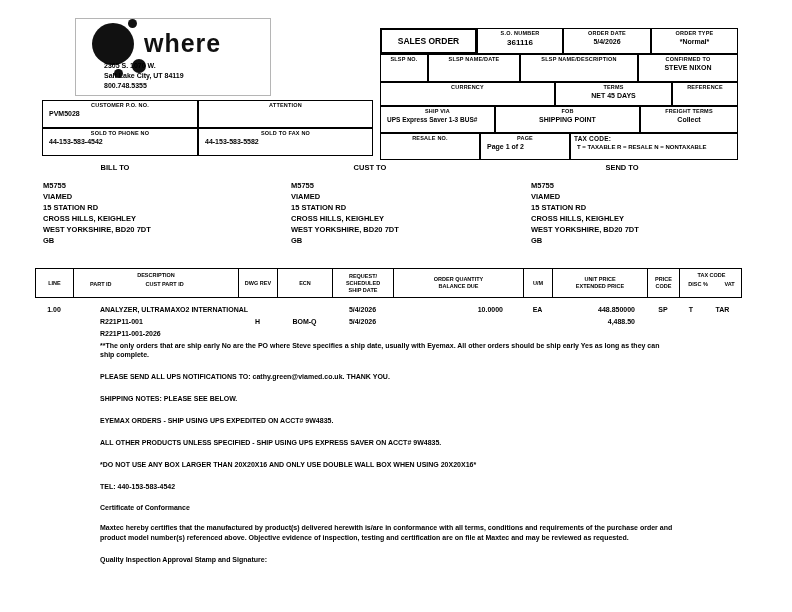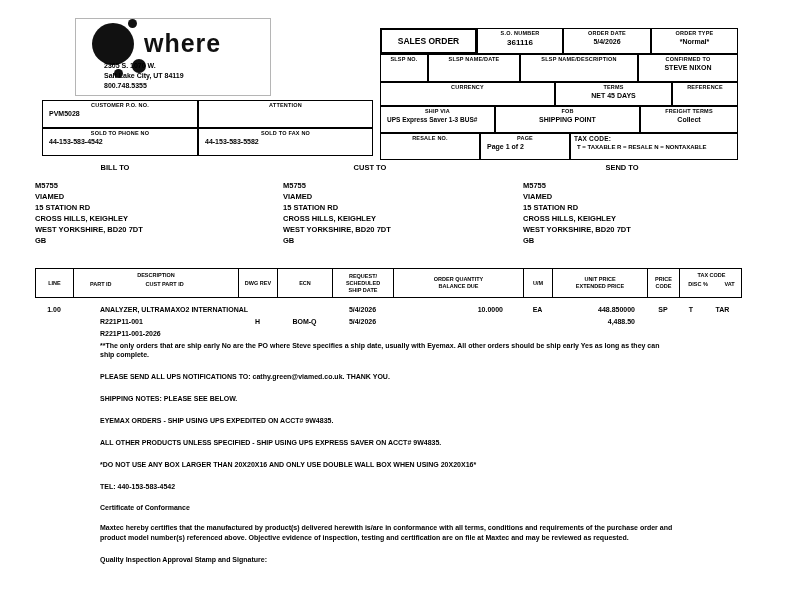--- a/index.html
+++ b/index.html
@@ -23,21 +23,21 @@
   .cell { position:absolute; border:1px solid #000; background:#fff; overflow:hidden; }
   .lbl { display:block; font-size:5.5px; font-weight:700; text-align:center; padding-top:1px; letter-spacing:.2px; }
   .lbl-left { text-align:left; padding-left:3px; }
   .val { display:block; font-size:7px; font-weight:700; text-align:center; margin-top:2px; }
   .val-left { text-align:left; padding-left:6px; }
   .val-big { font-size:8px; }
   .title-cell { display:flex; align-items:center; justify-content:center; font-size:8.5px; font-weight:700; border-width:2px; }
 
   
   .sec-label { position:absolute; top:163px; width:110px; text-align:center; font-size:7.5px; font-weight:700; }
-  .addr { position:absolute; top:180px; width:210px; font-size:7.5px; font-weight:700; line-height:11px; white-space:pre-line; }
+  .addr { position:absolute; top:180px; width:210px; font-size:7.5px; font-weight:700; line-height:11px; white-space:pre-line;margin-left:8px; }
 
   
   .items-head { position:absolute; left:35px; top:268px; width:707px; height:30px; border:1px solid #000; }
   .ih { position:absolute; top:0; height:100%; border-right:1px solid #000; font-size:5.5px; font-weight:700;
         text-align:center; display:flex; flex-direction:column; justify-content:center; white-space:pre-line; line-height:7px; }
   .ih:last-child { border-right:none; }
   .ih-part-line2 { display:flex; justify-content:flex-start; gap:34px; padding-left:16px; margin-top:2px; }
   .ih-tax-line2 { display:flex; justify-content:space-around; margin-top:2px; }
 
   .items-body { position:absolute; left:35px; top:300px; width:707px; height:44px; }

